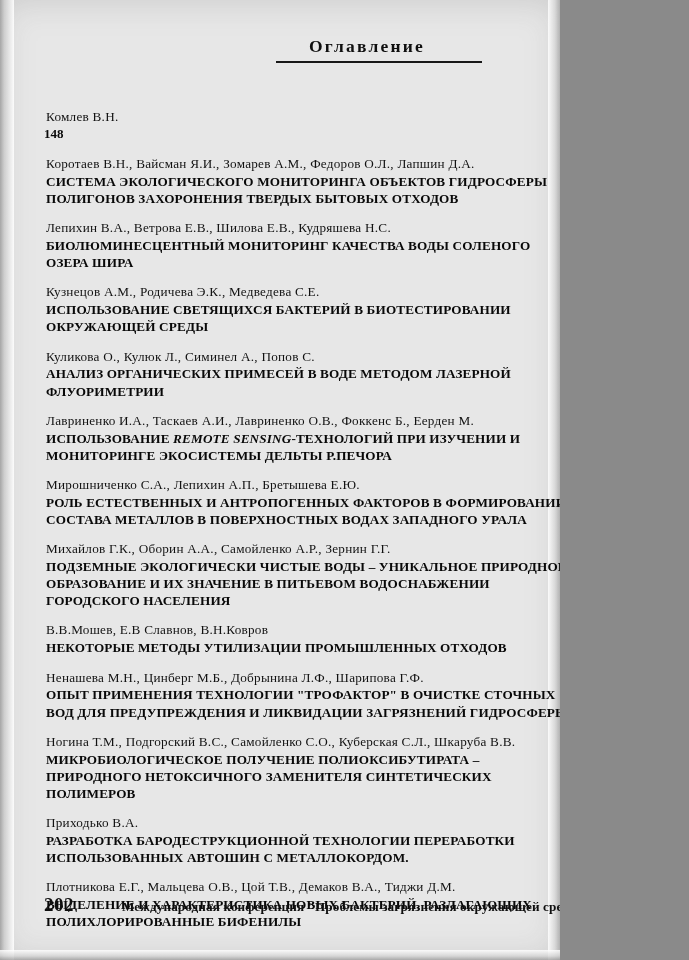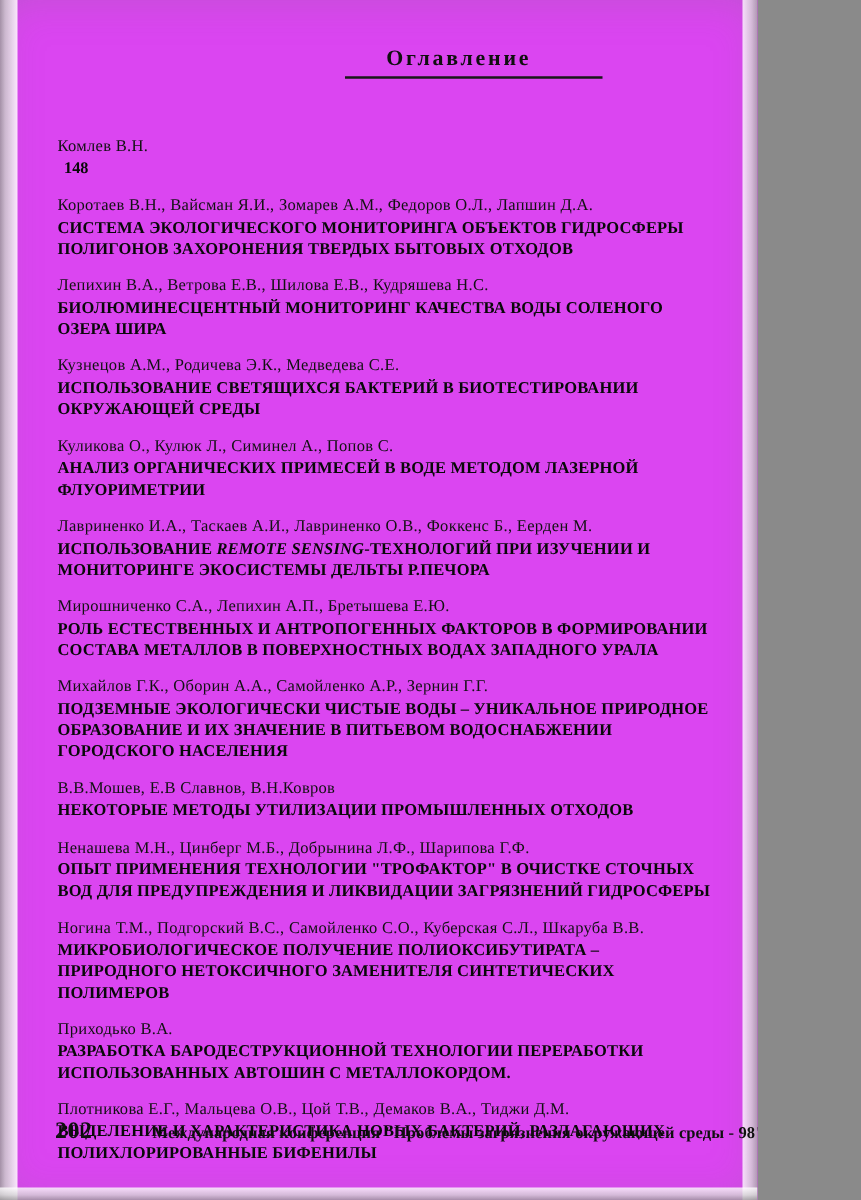--- a/index.html
+++ b/index.html
@@ -2,23 +2,23 @@
 <html><head>
 <meta charset="utf-8">
 <style>
   html, body {
     margin: 0;
     padding: 0;
     background: #8a8a8a;
   }
   .page {
     position: relative;
-    width: 606px;
+    width: 560px;
     height: 960px;
-    background: #d946ef;
+    background: #e5e5e5;
     overflow: hidden;
     font-family: "Liberation Serif", serif;
     color: #0d0d0d;
     box-sizing: border-box;
     filter: contrast(1.02);
   }
   
   .page::before {
     content: "";
     position: absolute;
@@ -106,21 +106,21 @@
     padding-left: 2px;
     color: #0b0b0b;
   }
   .etitle em {
     font-style: italic;
   }
   .page-num {
     font-size: 13px;
     font-weight: bold;
     min-width: 34px;
-    text-align: center;
+    text-align: left;
     padding-bottom: 1px;
     color: #0b0b0b;
   }
 
   .footer {
     position: absolute;
     left: 44px;
     bottom: 44px;
     width: 606px;
     display: flex;

